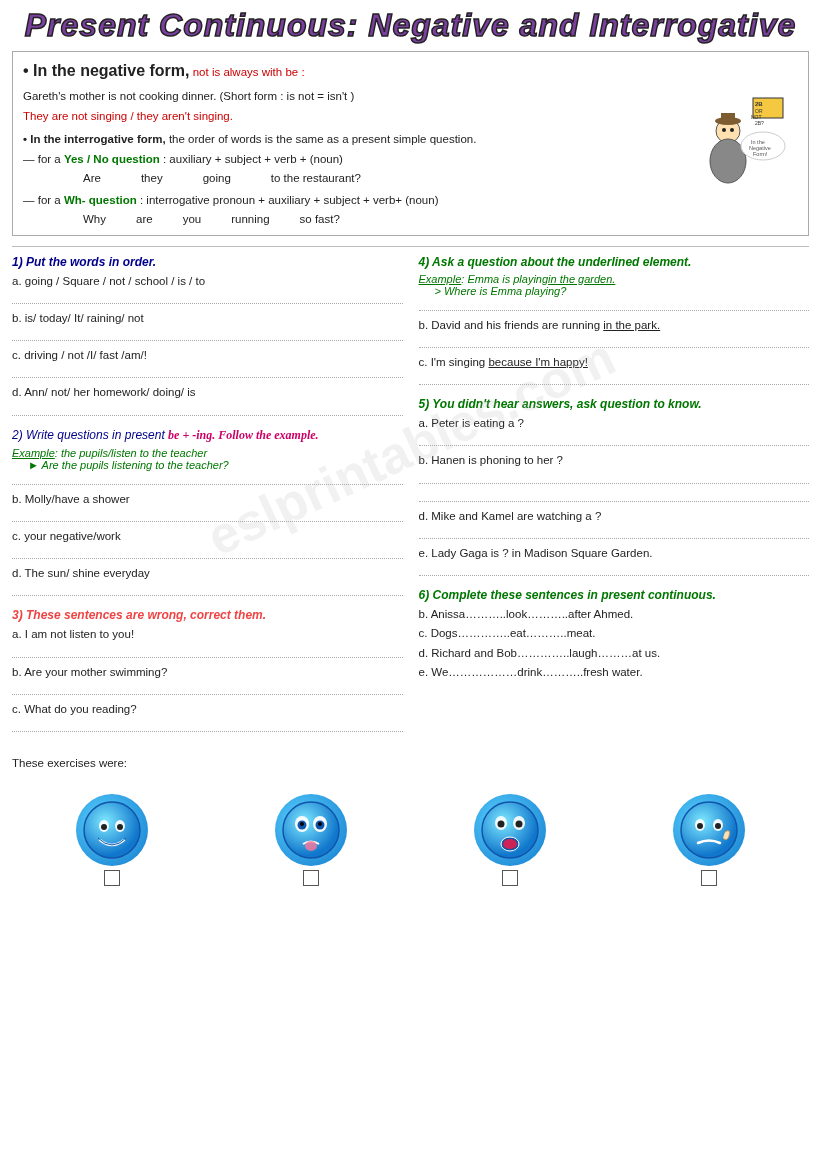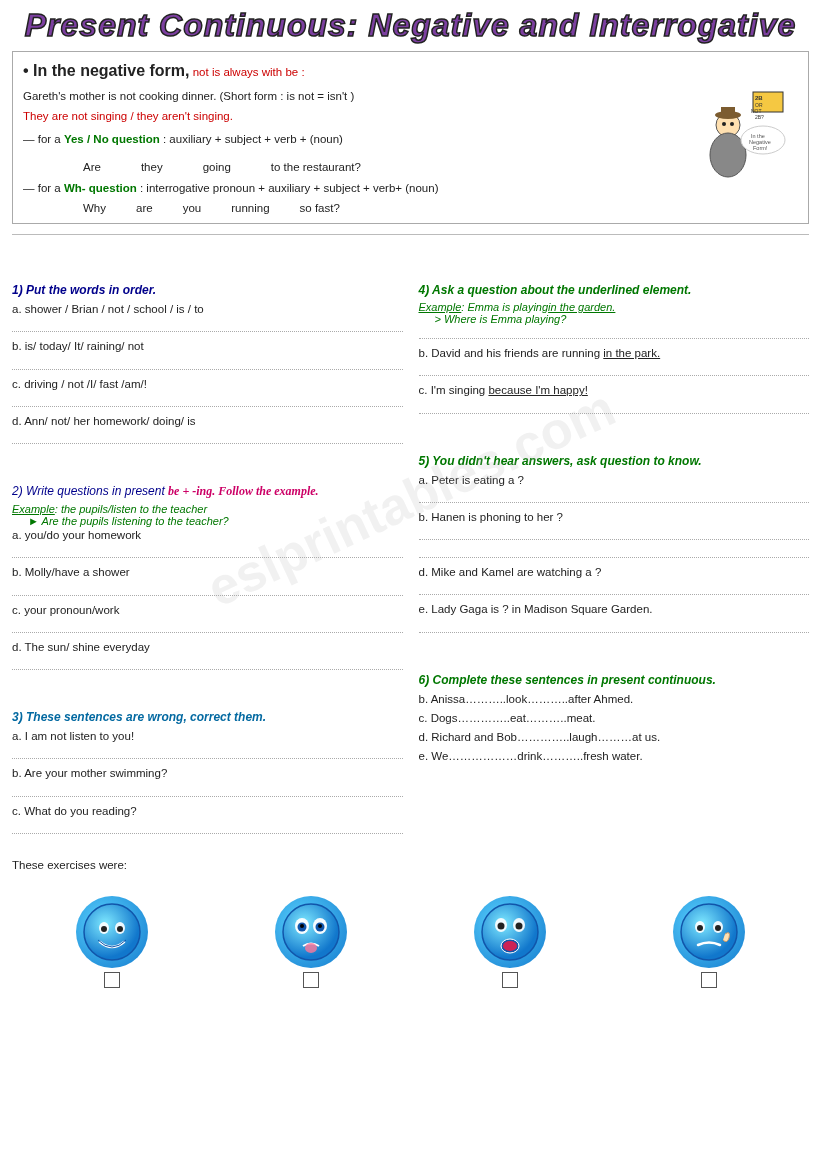--- a/index.html
+++ b/index.html
@@ -45,40 +45,39 @@
       align-items: center;
       justify-content: center;
     }
     .negative-label {
       font-weight: bold;
     }
     .red-text { color: #cc0000; }
     .bold { font-weight: bold; }
     .section {
       margin-bottom: 12px;
-      margin-top: 40px;
     }
     .section-title {
       font-weight: bold;
       font-style: italic;
       margin-bottom: 4px;
       font-size: 12px;
     }
     .section-item {
       margin-bottom: 2px;
       font-size: 11.5px;
       line-height: 1.5;
     }
     .dotted-line {
       border-bottom: 1px dotted #aaa;
       margin: 2px 0 6px 0;
       height: 12px;
     }
     .section-title-left { color: #00008b; }
-    .section-title-3 { color: #0369a1; }
+    .section-title-3 { color: #ef4444; }
     .section-title-6 { color: #007700; }
     .example-text {
       color: #007700;
       font-style: italic;
       font-size: 11px;
     }
     .arrow-example {
       margin-left: 16px;
       color: #007700;
       font-style: italic;
@@ -155,22 +154,26 @@
   <div class="theory-box">
     <div class="theory-content">
 
       <div style="margin-bottom:3px;">
         <span class="negative-label" style="font-size:16px;">• <span>In the negative form,</span></span>
         <span> <span class="red-text">not is always with be :</span></span>
       </div>
       <div style="margin-bottom:2px;font-size:11.5px;">Gareth's mother is not cooking dinner. (Short form : is not = isn't )</div>
       <div style="margin-bottom:4px;font-size:11.5px;color:#cc0000;">They are not singing / they aren't singing.</div>
 
-
-      <div style="font-size:11.5px;margin-bottom:10px;">
+      <div style="margin-bottom:2px;font-size:11.5px;">
+        <span class="bold">• <span>In the interrogative form,</span></span>
+        <span>the order of words is the same as a present simple question.</span>
+      </div>
+
+      <div style="font-size:11.5px;margin-bottom:1px;">
         <span>— for a</span>
         <span class="bold" style="color:#007700;"> Yes / No question</span>
         <span>: auxiliary + subject + verb + (noun)</span>
       </div>
       <div style="font-size:11.5px;margin-bottom:3px;display:flex;gap:40px;padding-left:60px;">
         <span>Are</span>
           <span>they</span>
           <span>going</span>
           <span>to the restaurant?</span>
       </div>
@@ -216,43 +219,42 @@
   </div>
 
   <hr class="divider">
 
   <div class="two-col-exercises">
 
     <div>
 
       <div class="section">
         <div class="section-title section-title-left">1) Put the words in order.</div>
-        <div class="section-item">a. shower / Brian / not / school / is / to</div>
+        <div class="section-item">a. going / Square / not / school / is / to</div>
         <div class="dotted-line"></div>
         <div class="section-item">b. is/ today/ It/ raining/ not</div>
         <div class="dotted-line"></div>
         <div class="section-item">c. driving / not /I/ fast /am/!</div>
         <div class="dotted-line"></div>
         <div class="section-item">d. Ann/ not/ her homework/ doing/ is</div>
         <div class="dotted-line"></div>
       </div>
 
       <div class="section">
         <div class="section-title section-title-left"><span style="color:#00008b;font-weight:normal;font-style:italic;">2) Write questions in present </span><span style="color:#cc0066;font-weight:bold;font-style:italic;font-family:Liberation Serif, serif;">be + -ing. Follow the example.</span></div>
         <div class="example-text">
           <span style="text-decoration:underline;">Example</span><span>: the pupils/listen to the teacher</span>
         </div>
         <div class="arrow-example">
           ► <span>Are the pupils listening to the teacher?</span>
         </div>
-        <div class="section-item">a. you/do your homework</div>
         <div class="dotted-line"></div>
         <div class="section-item">b. Molly/have a shower</div>
         <div class="dotted-line"></div>
-        <div class="section-item">c. your pronoun/work</div>
+        <div class="section-item">c. your negative/work</div>
         <div class="dotted-line"></div>
         <div class="section-item">d. The sun/ shine everyday</div>
         <div class="dotted-line"></div>
       </div>
 
       <div class="section">
         <div class="section-title section-title-3">3) These sentences are wrong, correct them.</div>
         <div class="section-item">a. I am not listen to you!</div>
         <div class="dotted-line"></div>
         <div class="section-item">b. Are your mother swimming?</div>

